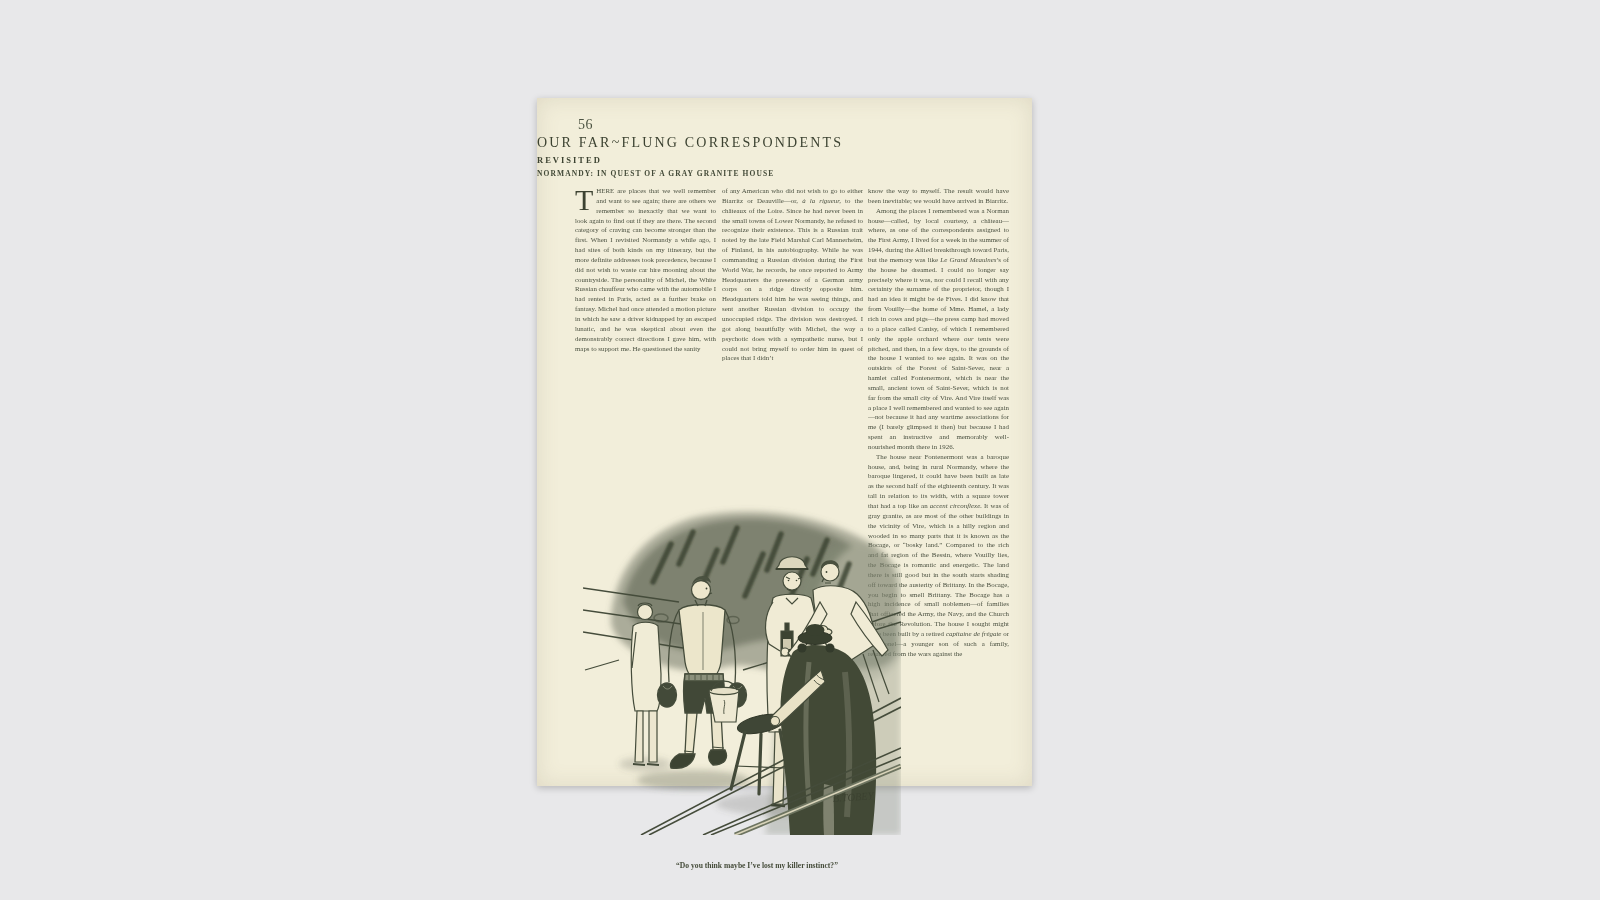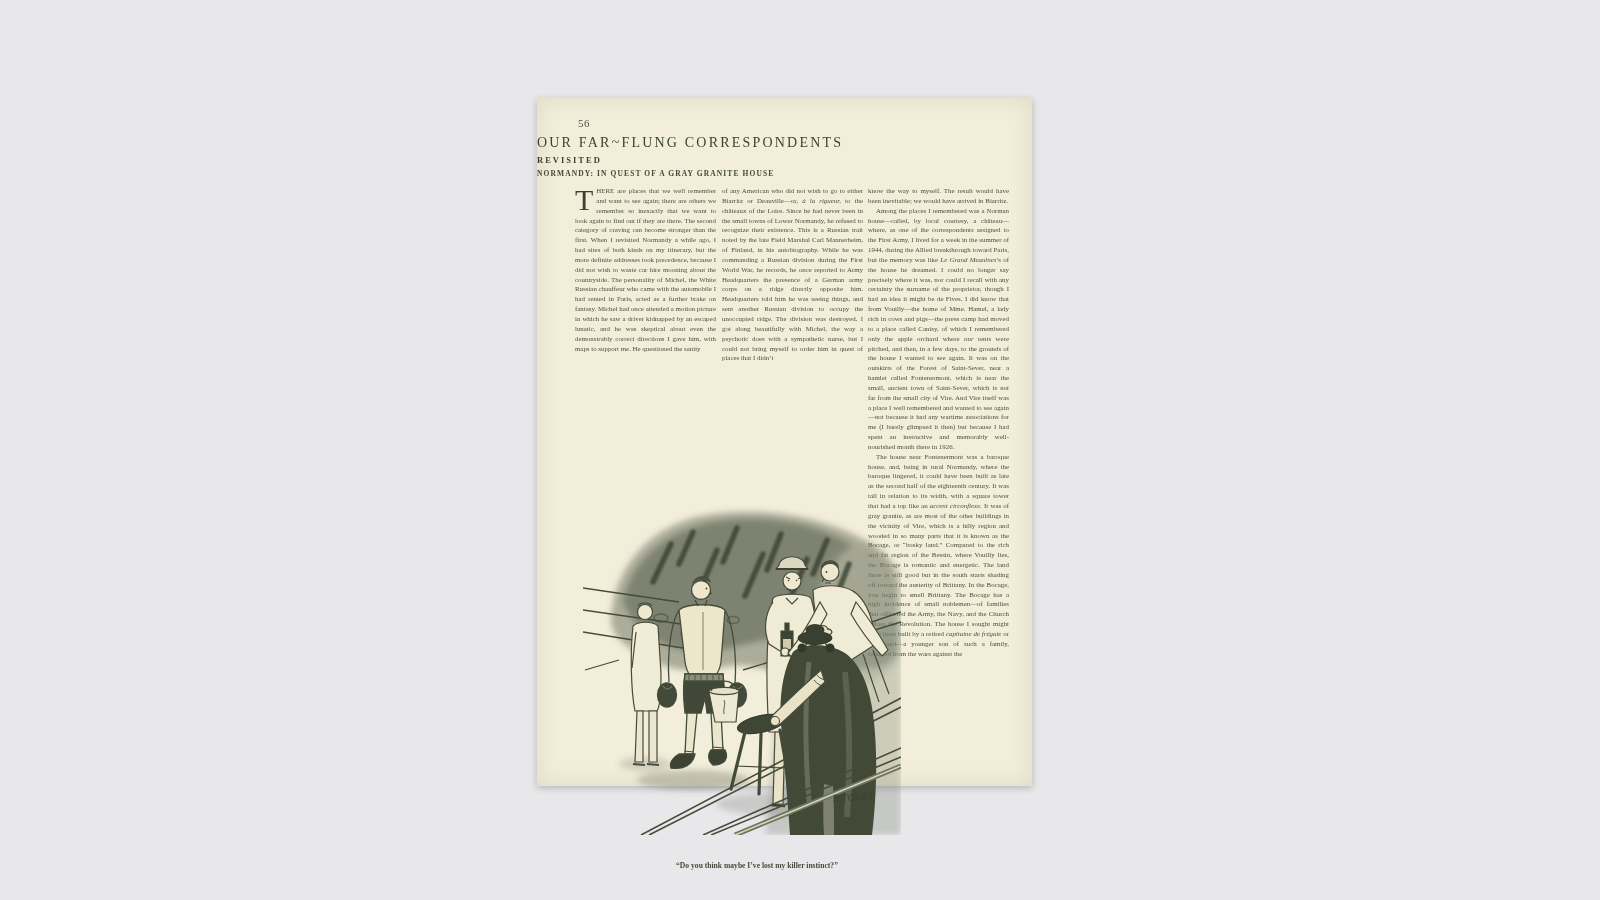--- a/index.html
+++ b/index.html
@@ -12,21 +12,21 @@
   .stage { position: relative; width: 1600px; height: 900px; }
   .page {
     position: absolute; left: 537px; top: 98px;
     width: 495px; height: 688px;
     background: #f2eeda;
     box-shadow: 0 2px 7px rgba(0,0,0,0.22), inset 0 0 22px rgba(125,115,85,0.16);
     color: #49503e;
   }
   .page-number {
     position: absolute; left: 41px; top: 19px;
-    font-size: 11px; letter-spacing: 0.5px; color: #4c5342;
+    font-size: 14px; letter-spacing: 0.5px; color: #4c5342;
   }
   .header { position: absolute; left: 0; right: 0; top: 38px; color: #3c4231; }
   .title {
     font-size: 14px; font-weight: 500; letter-spacing: 2.2px;
     margin: 0; line-height: 14px;
   }
   .subtitle {
     font-size: 8.5px; font-weight: bold; letter-spacing: 2px;
     margin: 6px 0 0 0; line-height: 9px;
   }

